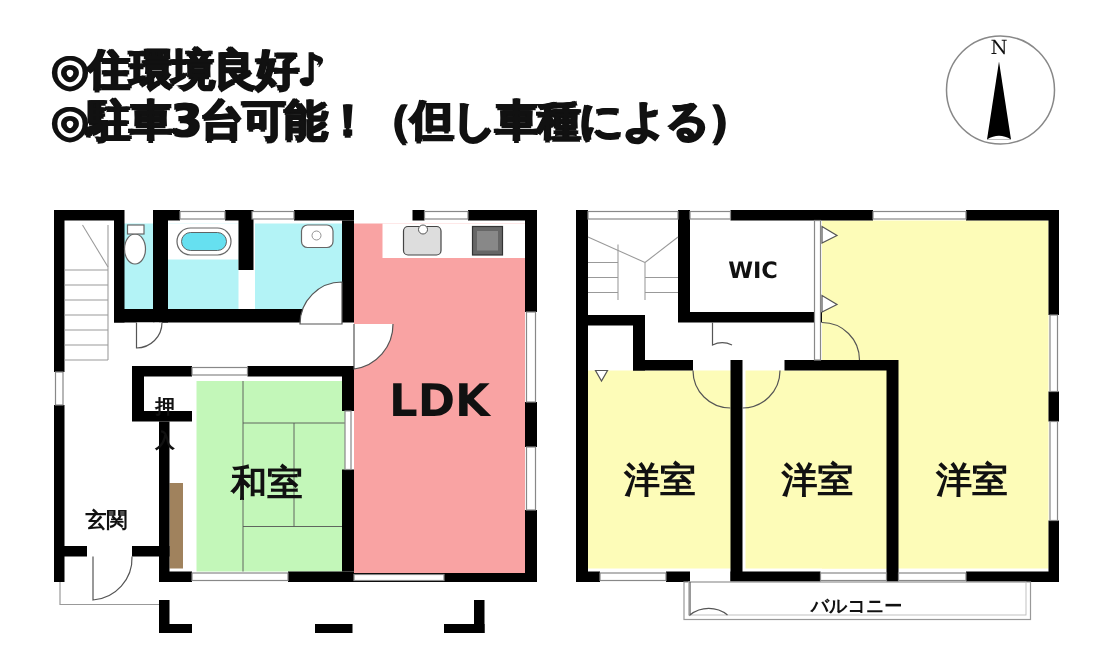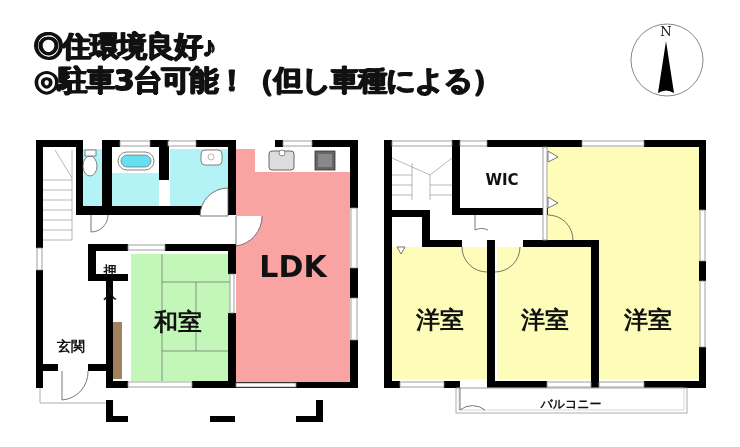--- a/index.html
+++ b/index.html
@@ -1,19 +1,19 @@
 <!DOCTYPE html>
 <html><head>
 <meta charset="utf-8">
 <style>
   html,body{margin:0;padding:0;background:#fff;}
   body{width:740px;height:447px;position:relative;overflow:hidden;font-family:"DejaVu Sans","Liberation Sans",sans-serif;}
   .headline{position:absolute;left:34px;font-weight:bold;font-size:29px;line-height:32px;color:#111;letter-spacing:-1px;white-space:nowrap;
     text-shadow:1px 0 0 #111,-1px 0 0 #111,0 1px 0 #111;}
-  #h1{top:30px;font-family:Liberation Serif, serif;}
+  #h1{top:30px;}
   #h2{top:64px;}
   svg{position:absolute;left:0;top:0;}
   .lbl{font-family:"DejaVu Sans","Liberation Sans",sans-serif;font-weight:bold;fill:#111;}
 </style>
 </head>
 <body>
 
 <div id="h1" class="headline">◎住環境良好♪</div>
 <div id="h2" class="headline">◎駐車3台可能！（但し車種による）</div>
 

